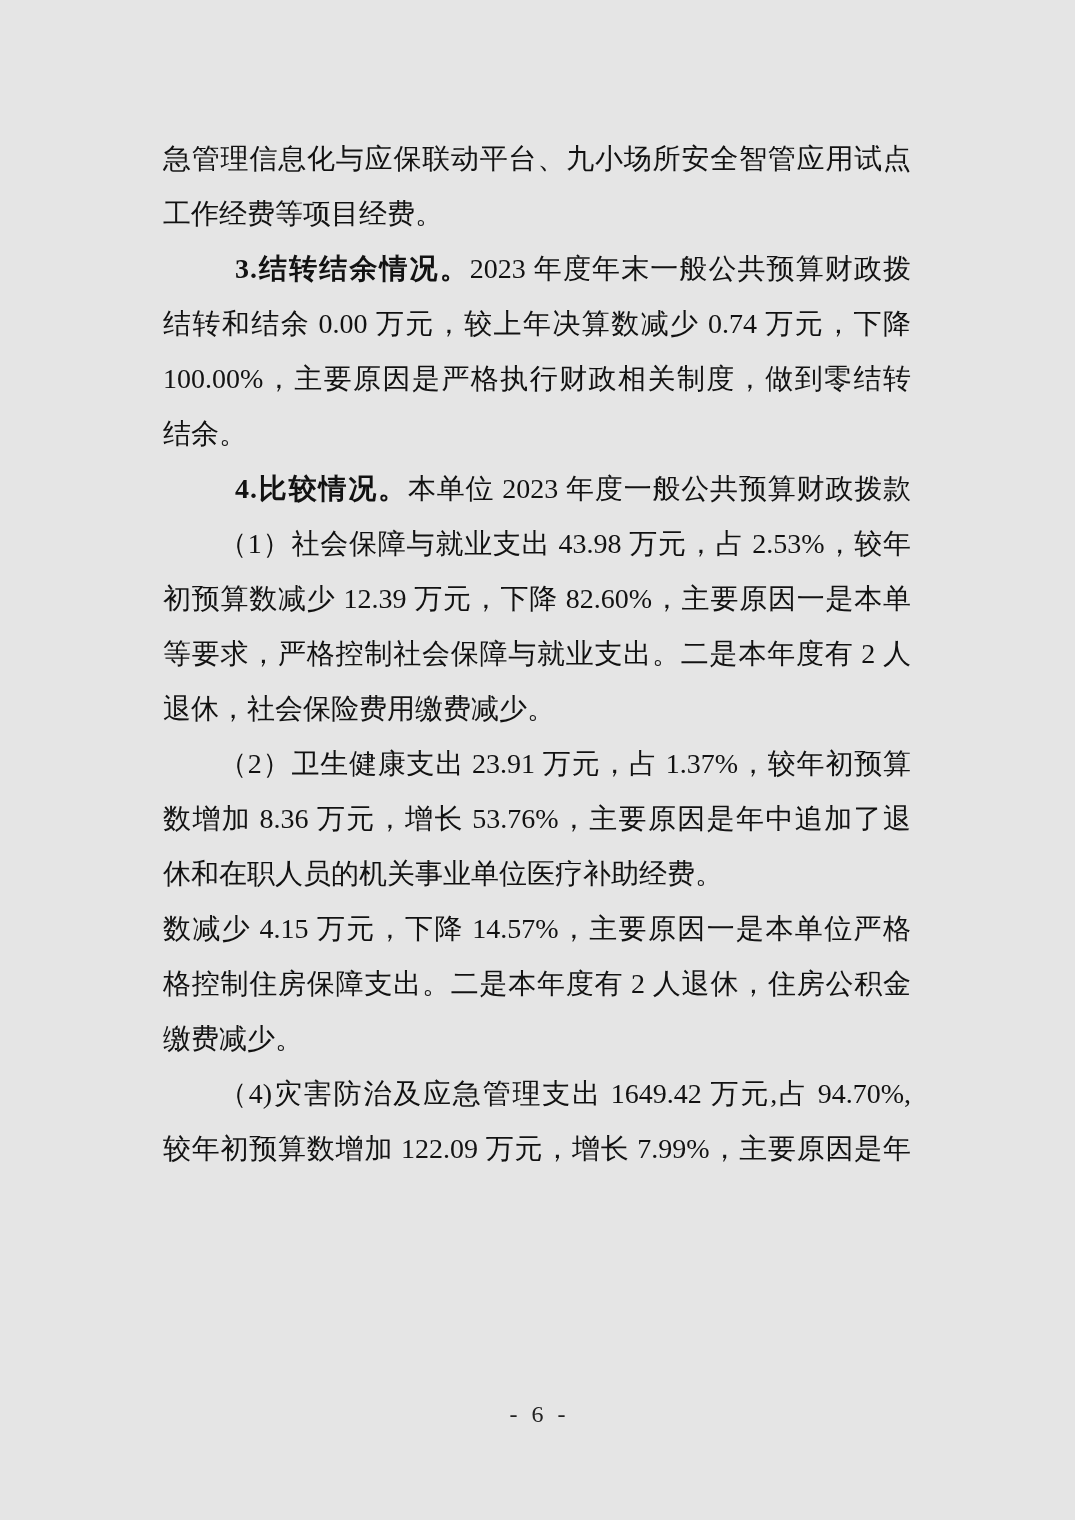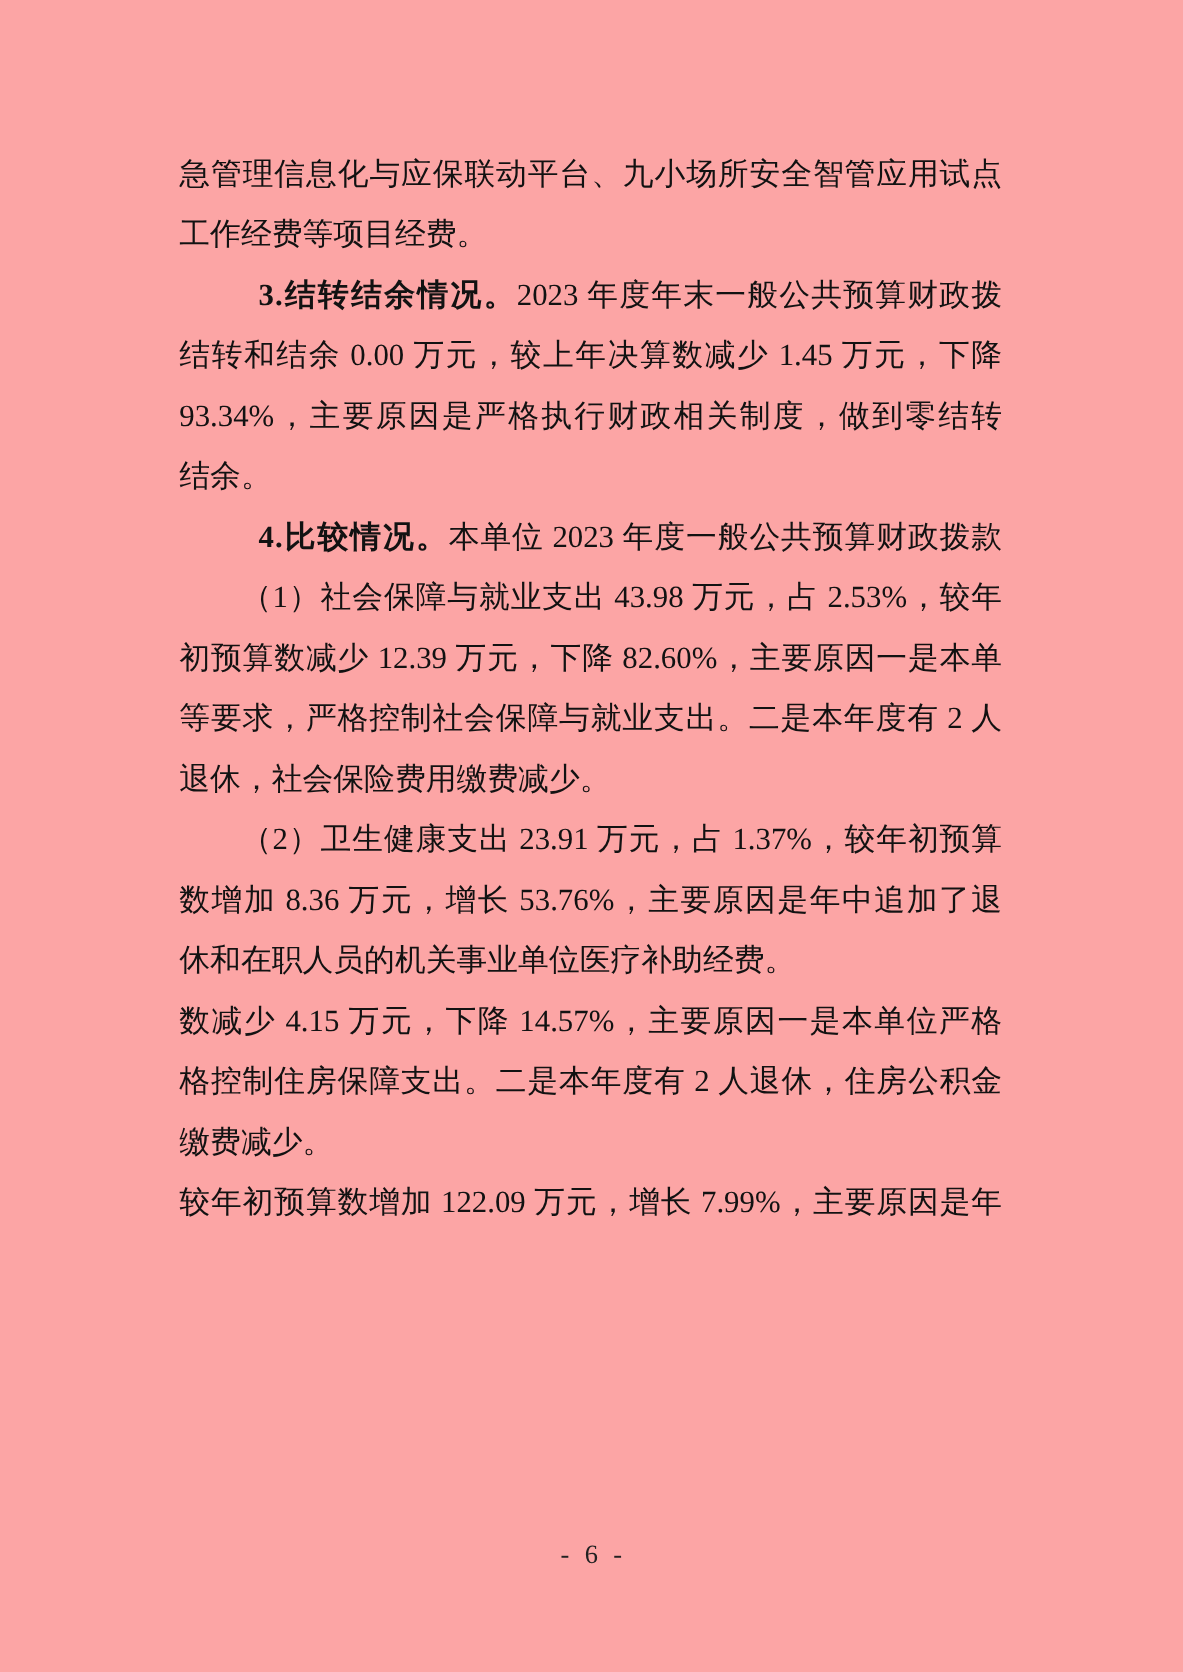--- a/index.html
+++ b/index.html
@@ -4,21 +4,21 @@
 <style>
   html, body {
     margin: 0;
     padding: 0;
     background: #ffffff;
   }
   .page {
     position: relative;
     width: 1075px;
     height: 1520px;
-    background: #fca5a5;
+    background: #e5e5e5;
     overflow: hidden;
     font-family: "Liberation Serif", "DejaVu Serif", serif;
     color: #121212;
   }
   .text-block {
     position: absolute;
     left: 163px;
     top: 131px;
     width: 748px;
   }
@@ -56,30 +56,31 @@
   }
 </style>
 </head>
 <body>
 
 <div class="page">
   <div class="text-block">
       <div class="line">急管理信息化与应保联动平台、九小场所安全智管应用试点</div>
       <div class="line no-fill">工作经费等项目经费。</div>
       <div class="line indent"><b>3.结转结余情况。</b><span>2023 年度年末一般公共预算财政拨款</span></div>
-      <div class="line">结转和结余 0.00 万元，较上年决算数减少 1.45 万元，下降</div>
-      <div class="line">93.34%，主要原因是严格执行财政相关制度，做到零结转</div>
+      <div class="line">结转和结余 0.00 万元，较上年决算数减少 0.74 万元，下降</div>
+      <div class="line">100.00%，主要原因是严格执行财政相关制度，做到零结转</div>
       <div class="line no-fill">结余。</div>
       <div class="line indent"><b>4.比较情况。</b><span>本单位 2023 年度一般公共预算财政拨款</span></div>
       <div class="line indent">（1）社会保障与就业支出 43.98 万元，占 2.53%，较年</div>
       <div class="line">初预算数减少 12.39 万元，下降 82.60%，主要原因一是本单</div>
       <div class="line">等要求，严格控制社会保障与就业支出。二是本年度有 2 人</div>
       <div class="line no-fill">退休，社会保险费用缴费减少。</div>
       <div class="line indent">（2）卫生健康支出 23.91 万元，占 1.37%，较年初预算</div>
       <div class="line">数增加 8.36 万元，增长 53.76%，主要原因是年中追加了退</div>
       <div class="line no-fill">休和在职人员的机关事业单位医疗补助经费。</div>
       <div class="line">数减少 4.15 万元，下降 14.57%，主要原因一是本单位严格</div>
       <div class="line">格控制住房保障支出。二是本年度有 2 人退休，住房公积金</div>
       <div class="line no-fill">缴费减少。</div>
+      <div class="line indent">（4)灾害防治及应急管理支出 1649.42 万元,占 94.70%,</div>
       <div class="line">较年初预算数增加 122.09 万元，增长 7.99%，主要原因是年</div>
     </div>
   <div class="footer">- 6 -</div>
 </div>
 
 </body></html>

